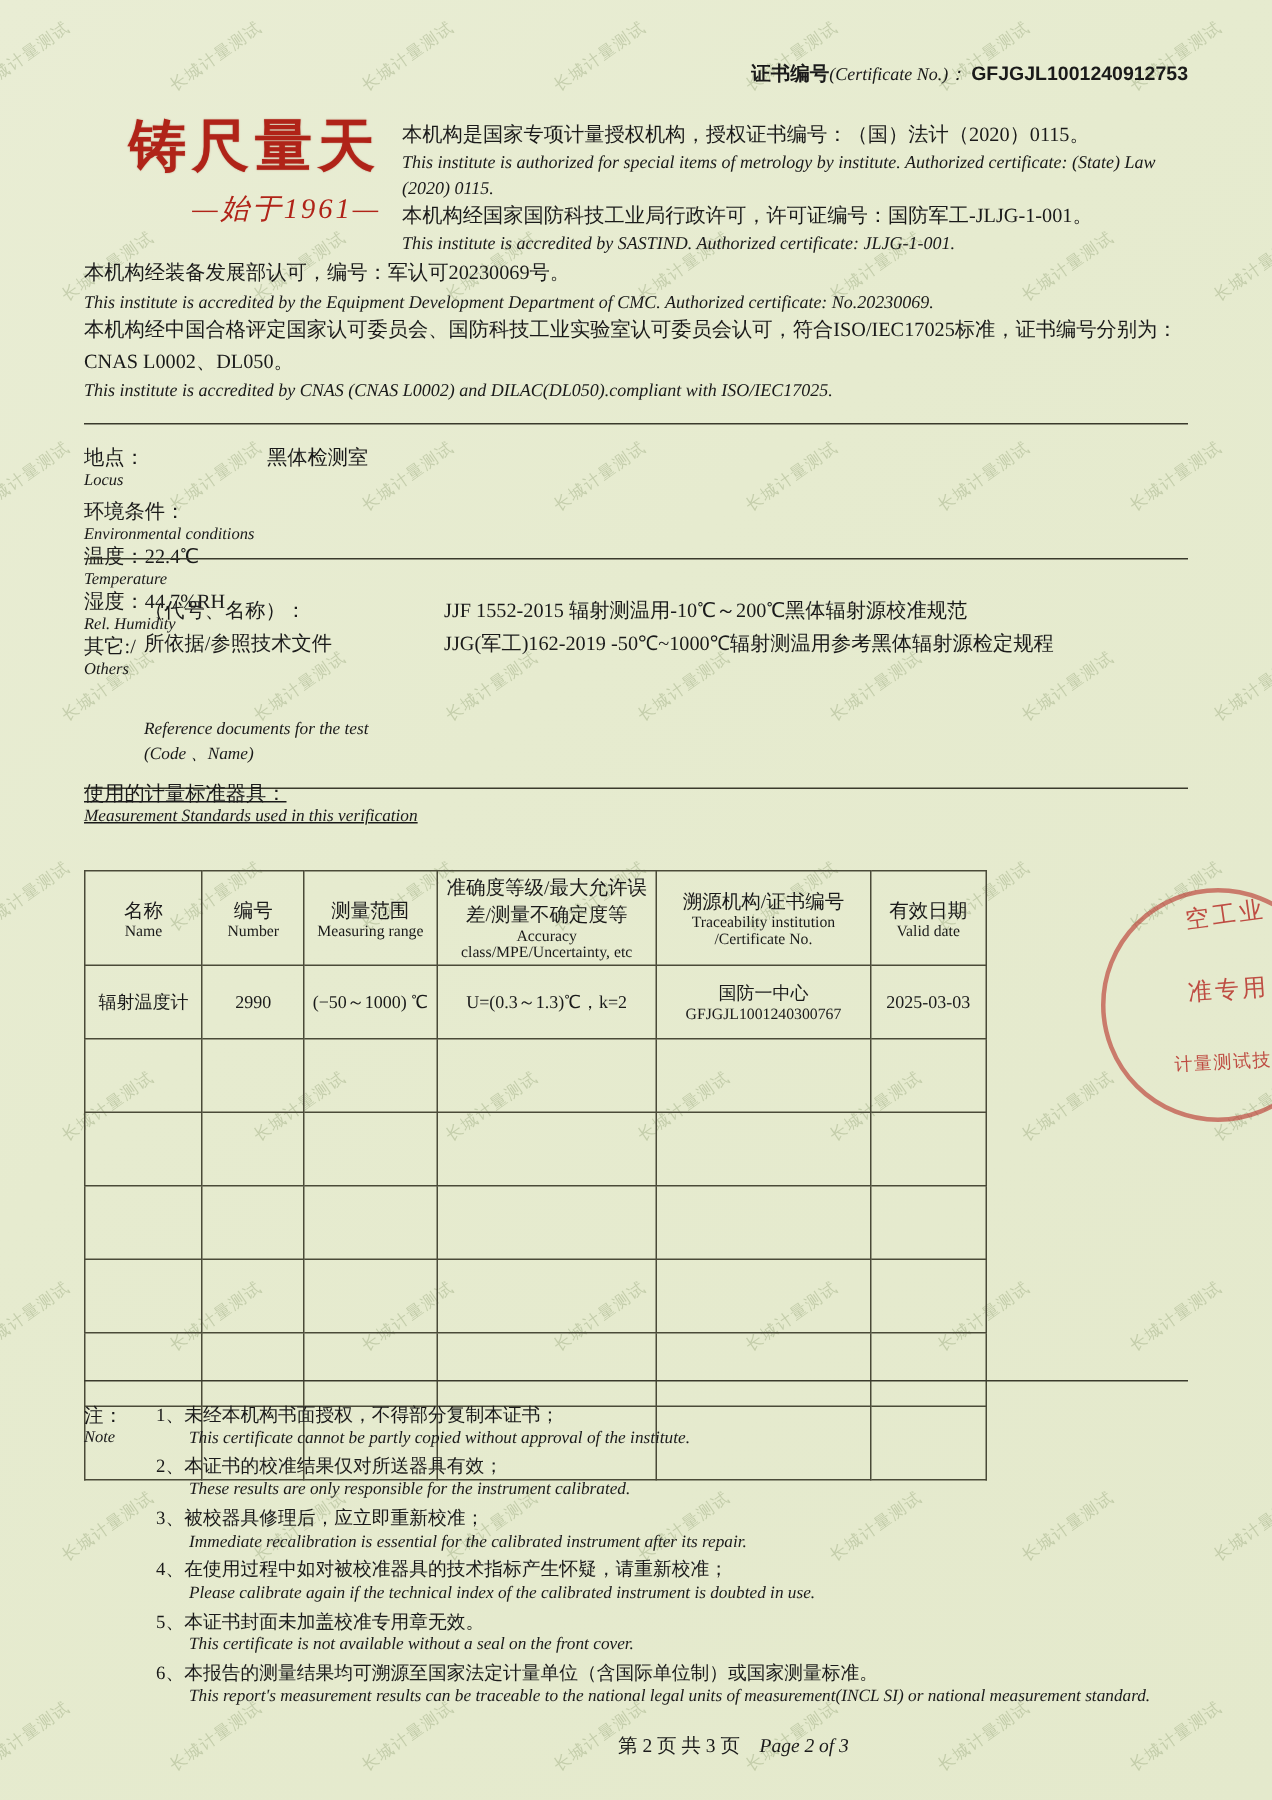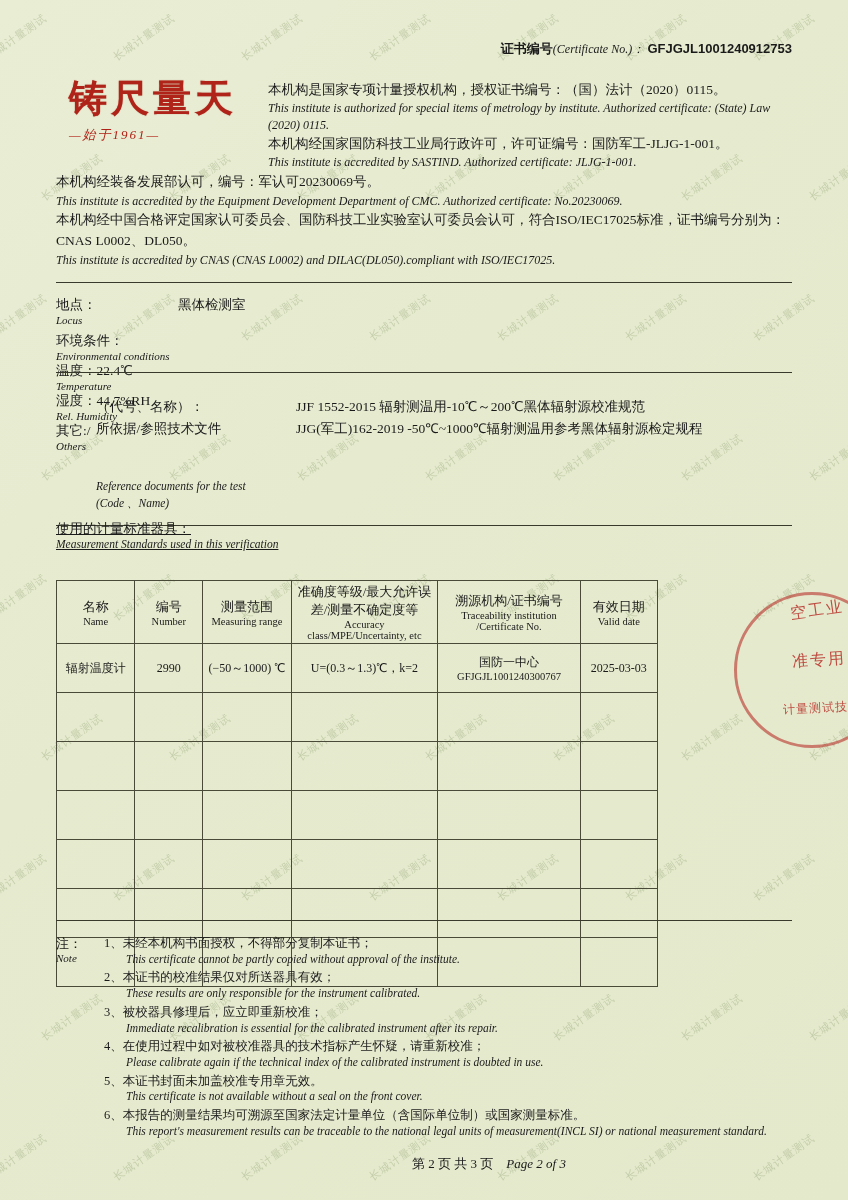--- a/index.html
+++ b/index.html
@@ -35,31 +35,31 @@
   .cert-no-row{
     position:absolute;left:0;top:40px;width:848px;text-align:right;
     padding-right:56px;box-sizing:border-box;
     font-size:13px;
   }
   .cert-no-row .cn{font-weight:bold;}
   .cert-no-row .en{font-style:italic;font-size:12px;font-family:Liberation Serif, serif;}
   .cert-no-row .val{font-family:"Liberation Sans",sans-serif;font-weight:bold;font-size:13px;letter-spacing:0px;}
 
   .logo-box{
-    position:absolute;left:69px;top:78px;width:195px;height:95px;
-    text-align:left;
+    position:absolute;left:59px;top:78px;width:195px;height:95px;
+    text-align:right;
   }
   .logo-main{
     font-family:"Liberation Serif",serif;
     font-size:38px;font-weight:bold;color:#b02318;
     letter-spacing:4px;line-height:1.1;
     text-shadow:0 0 1px rgba(140,20,10,.5);
   }
   .logo-sub{
-    margin-top:6px;font-size:13px;color:#b02318;letter-spacing:2px;
+    margin-top:6px;font-size:19px;color:#b02318;letter-spacing:2px;
     font-style:italic;
   }
 
   .hdr-text{
     position:absolute;left:268px;top:80px;width:525px;
     font-size:13.5px;line-height:1.45;
   }
   .hdr-text .en{font-style:italic;font-size:12px;}
 
   .accred{

